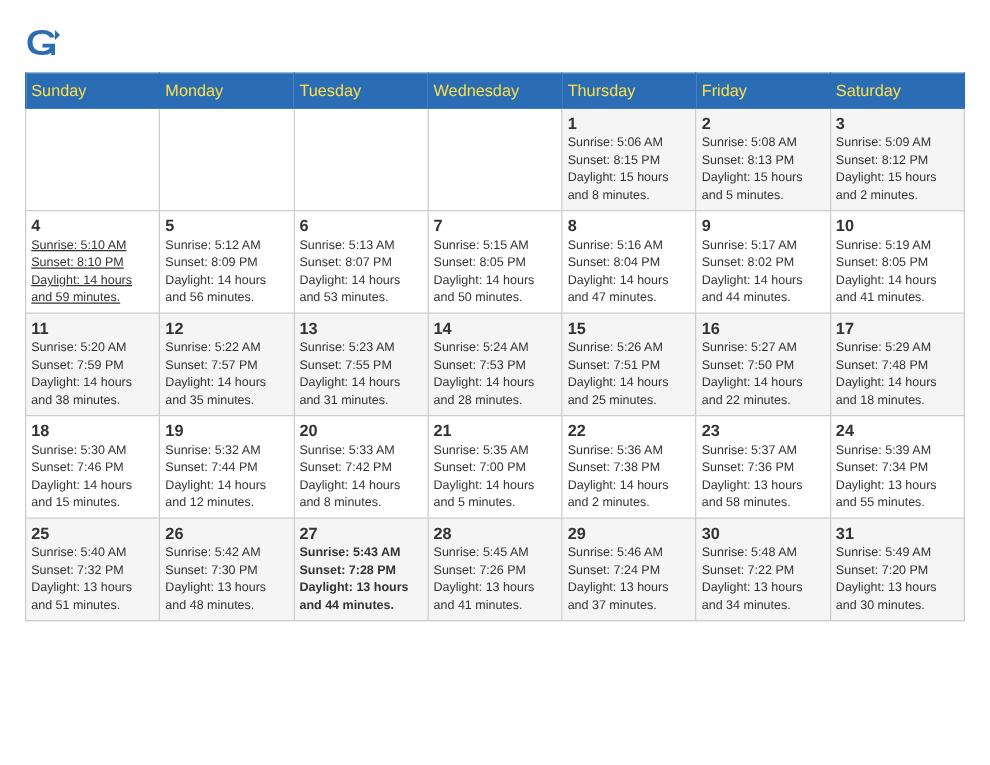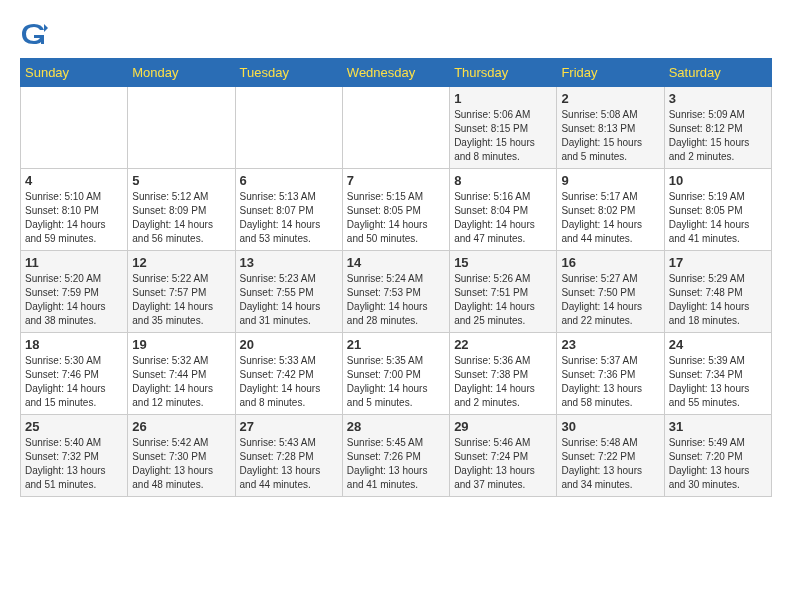--- a/index.html
+++ b/index.html
@@ -150,21 +150,21 @@
           <span class="day-num">3</span>
           <div class="day-info" style="white-space: pre-line;">Sunrise: 5:09 AM
 Sunset: 8:12 PM
 Daylight: 15 hours
 and 2 minutes.</div>
         </td>
       </tr>
       <tr>
         <td>
           <span class="day-num">4</span>
-          <div class="day-info" style="white-space: pre-line;">Sunrise: 5:10 AM
+          <div class="day-info" style="white-space: pre-line; text-decoration: underline;">Sunrise: 5:10 AM
 Sunset: 8:10 PM
 Daylight: 14 hours
 and 59 minutes.</div>
         </td>
         <td>
           <span class="day-num">5</span>
           <div class="day-info" style="white-space: pre-line;">Sunrise: 5:12 AM
 Sunset: 8:09 PM
 Daylight: 14 hours
 and 56 minutes.</div>
@@ -317,21 +317,21 @@
         </td>
         <td>
           <span class="day-num">26</span>
           <div class="day-info" style="white-space: pre-line;">Sunrise: 5:42 AM
 Sunset: 7:30 PM
 Daylight: 13 hours
 and 48 minutes.</div>
         </td>
         <td>
           <span class="day-num">27</span>
-          <div class="day-info" style="white-space: pre-line;">Sunrise: 5:43 AM
+          <div class="day-info" style="white-space: pre-line; font-weight: bold;">Sunrise: 5:43 AM
 Sunset: 7:28 PM
 Daylight: 13 hours
 and 44 minutes.</div>
         </td>
         <td>
           <span class="day-num">28</span>
           <div class="day-info" style="white-space: pre-line;">Sunrise: 5:45 AM
 Sunset: 7:26 PM
 Daylight: 13 hours
 and 41 minutes.</div>

